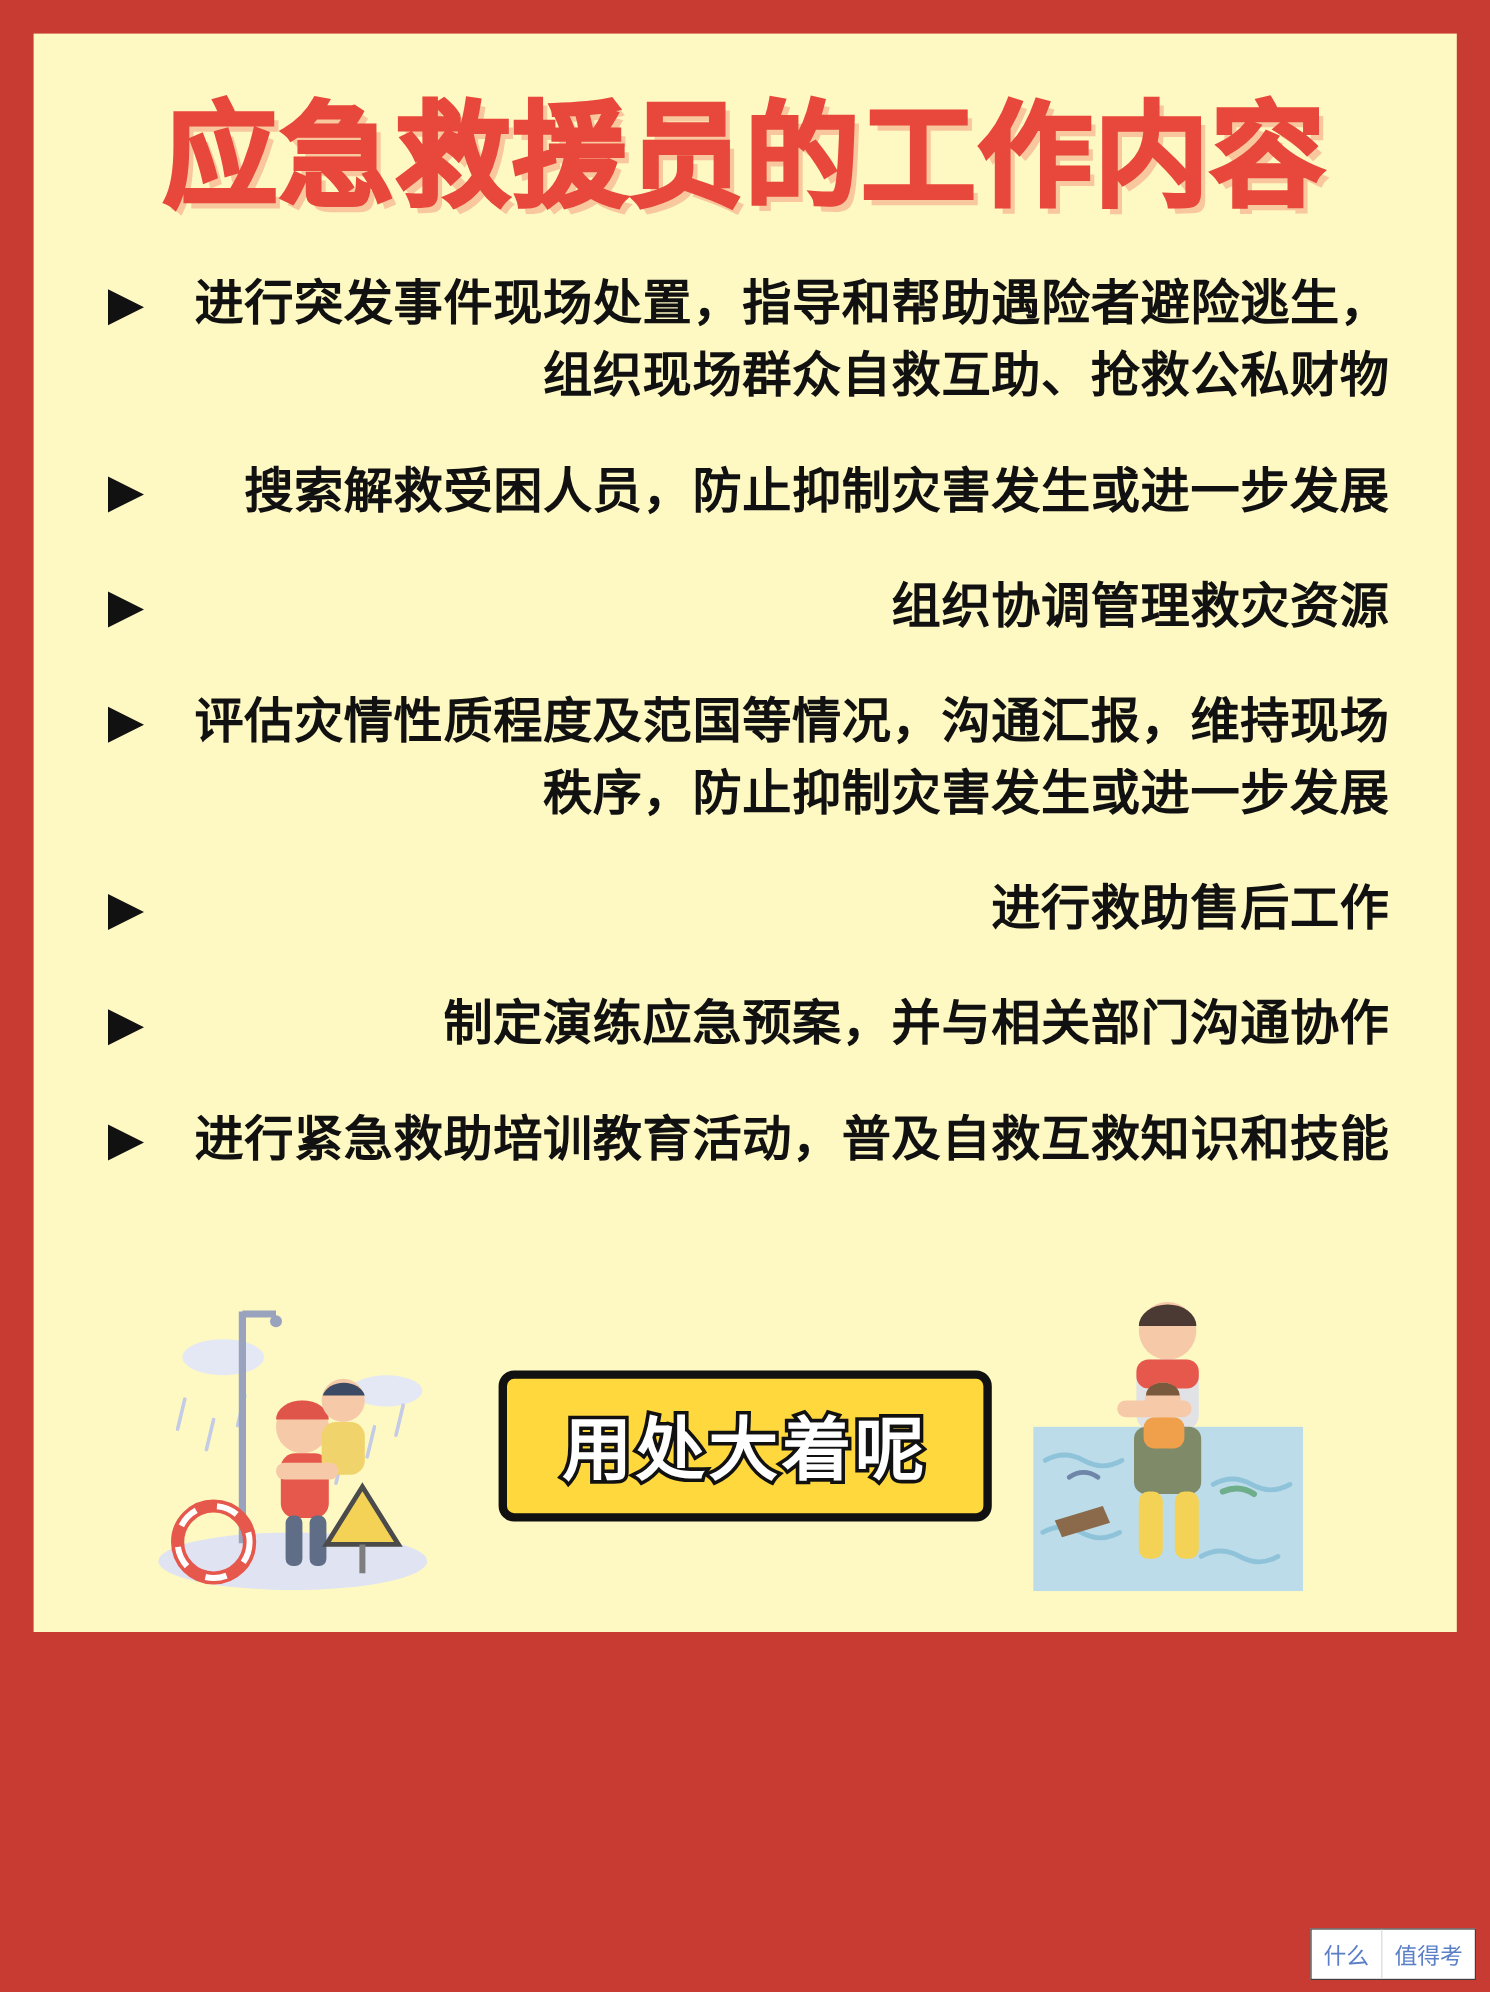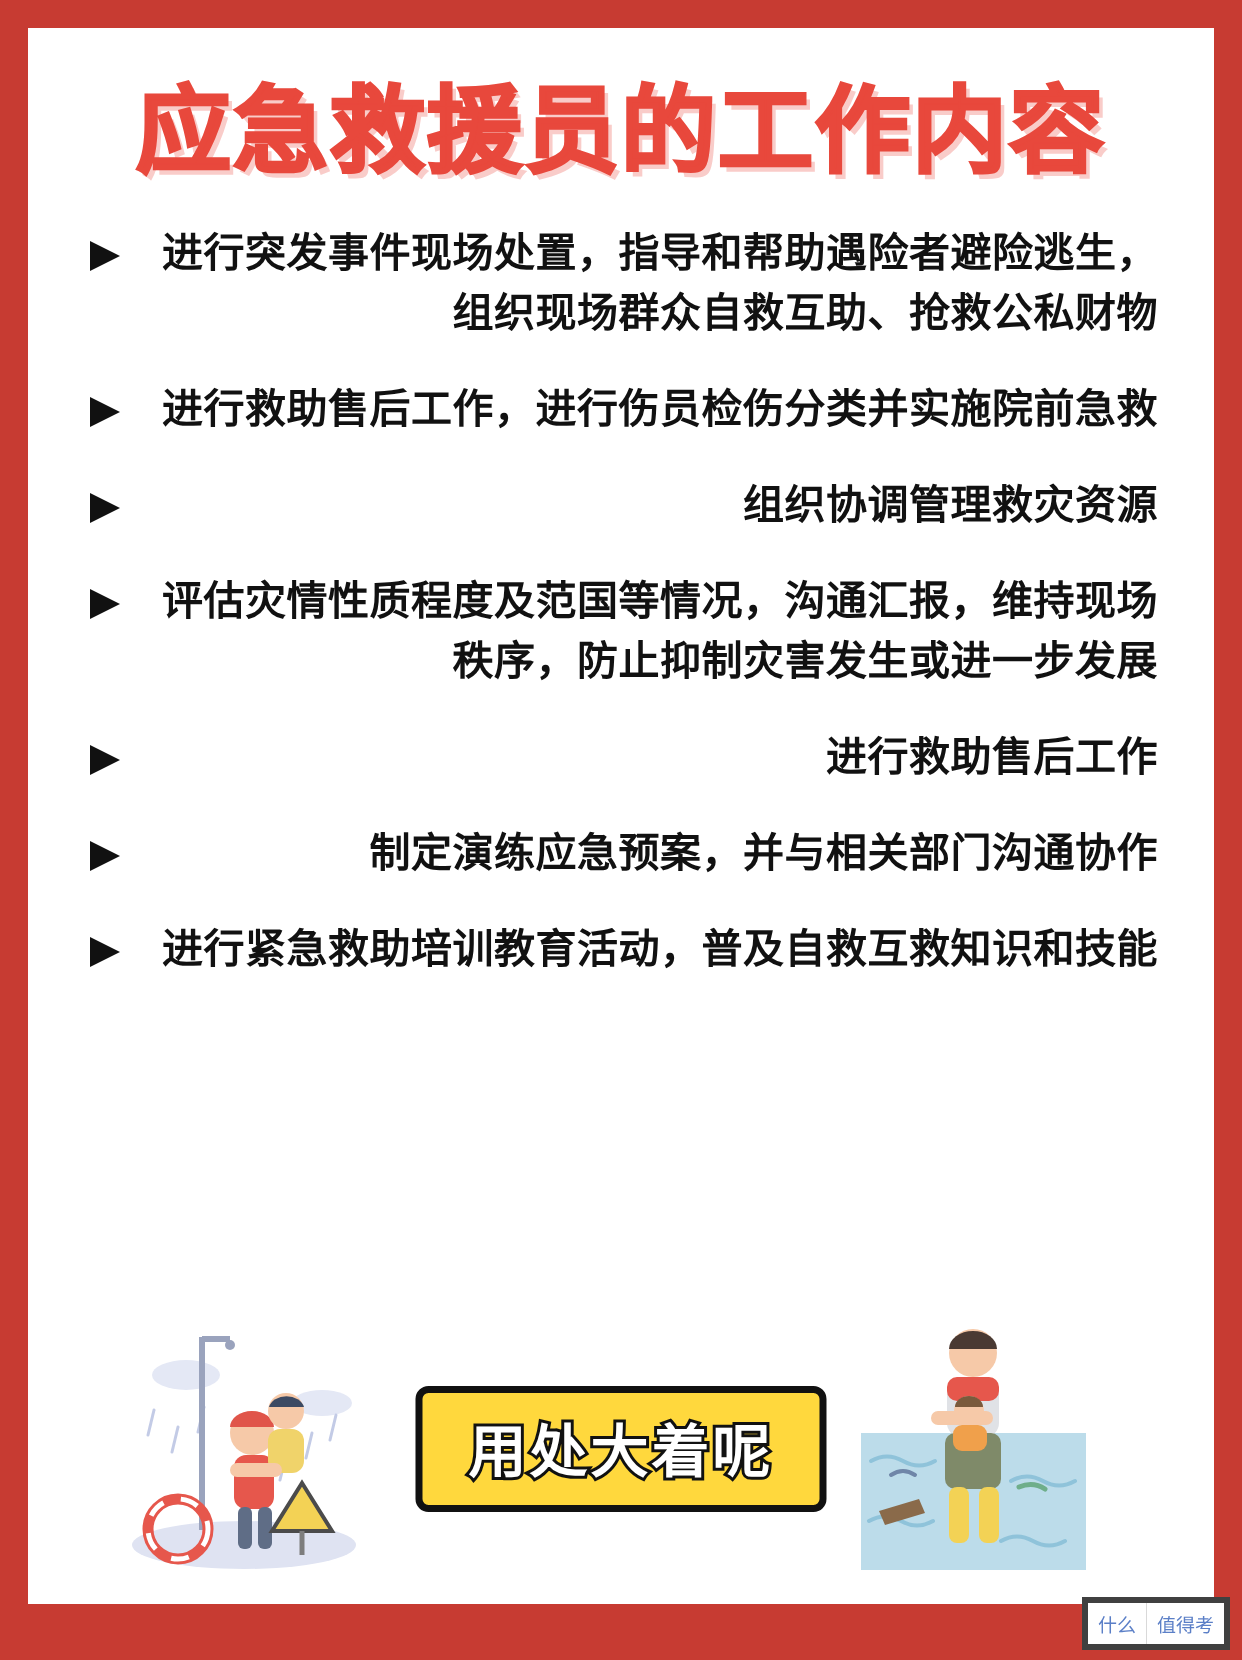--- a/index.html
+++ b/index.html
@@ -12,22 +12,22 @@
     background: #c73b32;
     font-family: "Liberation Sans", "DejaVu Sans", sans-serif;
     overflow: hidden;
     position: relative;
   }
   .poster {
     position: absolute;
     left: 28px;
     top: 28px;
     width: 1186px;
-    height: 1576px;
-    background: #ffffff;
+    height: 1332px;
+    background: #fef9c3;
     box-sizing: border-box;
     overflow: hidden;
   }
   .title {
     text-align: center;
     margin: 52px 0 0 0;
     font-size: 95px;
     line-height: 1.08;
     font-weight: bold;
     color: #e8483c;
@@ -104,21 +104,21 @@
     font-family: "DejaVu Sans", "Liberation Sans", sans-serif;
     white-space: nowrap;
   }
   .watermark {
     position: absolute;
     right: 12px;
     bottom: 10px;
     display: flex;
     align-items: stretch;
     background: #ffffff;
-    border: 6px solid #404040;
+    border: 1px solid #404040;
     font-size: 19px;
     color: #5b7fc7;
     font-family: "DejaVu Sans", "Liberation Sans", sans-serif;
   }
   .watermark span {
     padding: 7px 10px;
   }
   .watermark .wm-sep {
     border-left: 1px solid #d9d9d9;
   }
@@ -138,21 +138,21 @@
           </svg>
       </span>
       <span class="item-text">进行突发事件现场处置，指导和帮助遇险者避险逃生，组织现场群众自救互助、抢救公私财物</span>
     </li>
     <li class="item">
       <span class="bullet">
         <svg width="34" height="34" viewBox="0 0 34 34">
             <polygon points="2,2 32,17 2,32" fill="#111111"></polygon>
           </svg>
       </span>
-      <span class="item-text">进行救助售后工作，进行伤员检伤分类并实施院前急救</span>
+      <span class="item-text">搜索解救受困人员，防止抑制灾害发生或进一步发展</span>
     </li>
     <li class="item">
       <span class="bullet">
         <svg width="34" height="34" viewBox="0 0 34 34">
             <polygon points="2,2 32,17 2,32" fill="#111111"></polygon>
           </svg>
       </span>
       <span class="item-text">组织协调管理救灾资源</span>
     </li>
     <li class="item">

